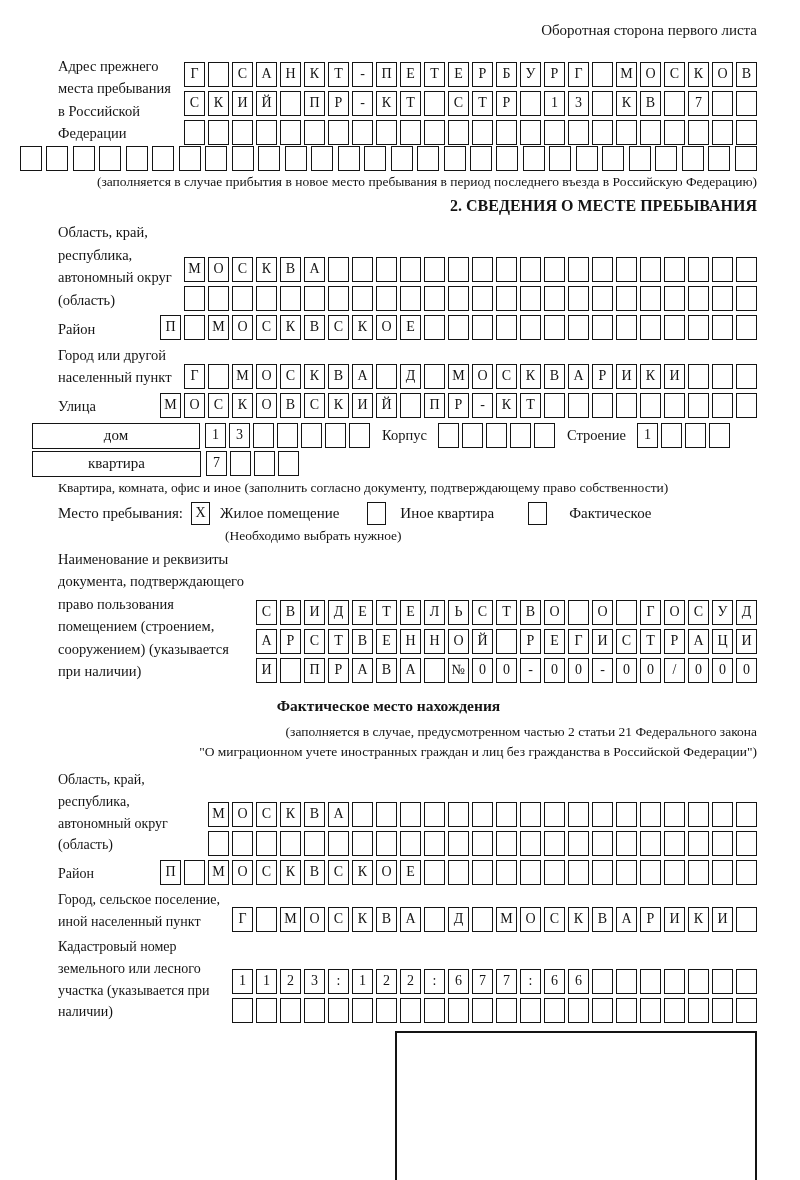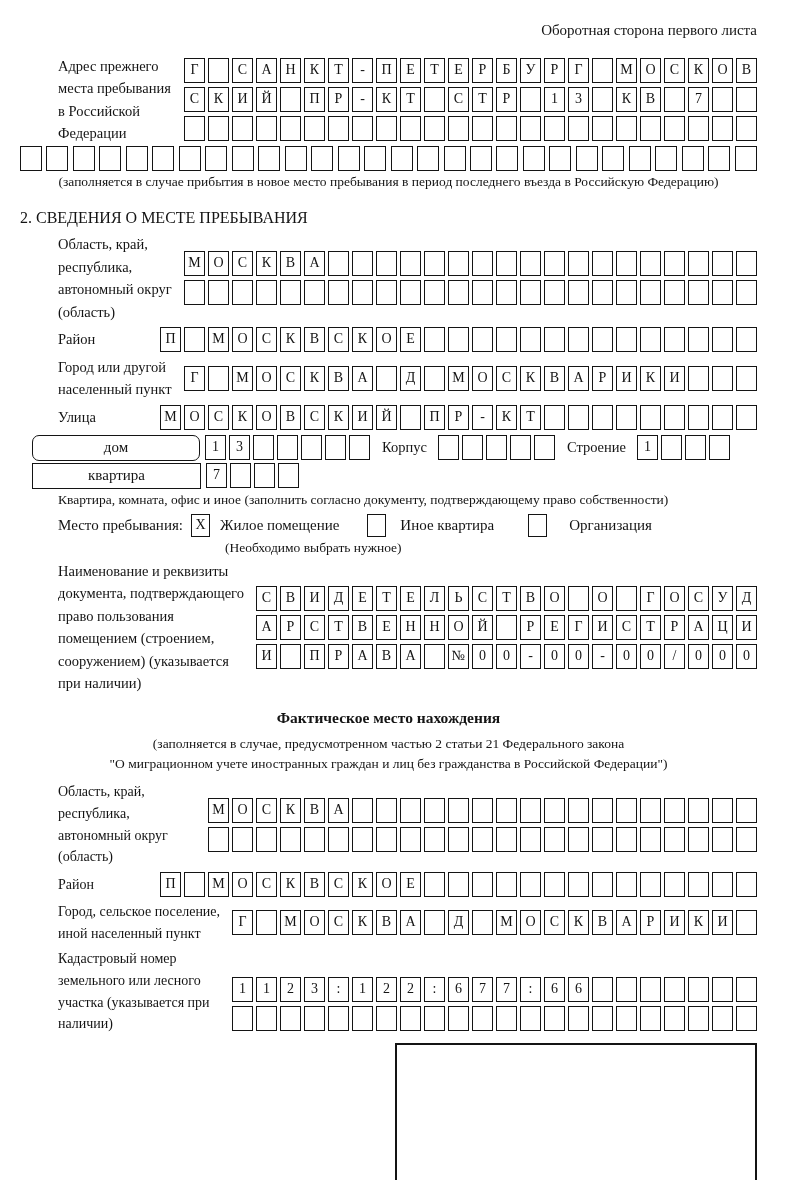--- a/index.html
+++ b/index.html
@@ -2,38 +2,38 @@
 <html><head>
 <meta charset="utf-8">
 <style>
   html,body{margin:0;padding:0;background:#fff;}
   body{width:800px;height:1180px;color:#141414;font-family:"Liberation Serif","DejaVu Serif",serif;overflow:hidden;}
   .page{box-sizing:border-box;width:800px;height:1180px;padding:20px 43px 16px 20px;position:relative;}
 
   .corner{ text-align:right;font-size:15px;margin:2px 0 16px 0;}
 
   
-  .field{display:flex;justify-content:space-between;align-items:center;margin-bottom:4px;}
+  .field{display:flex;justify-content:space-between;align-items:flex-end;margin-bottom:4px;}
   .lbl{font-size:14.5px;line-height:1.55;padding-left:38px;flex:1 1 auto;}
   .lbl.sm{font-size:14px;}
   .boxcol{display:flex;flex-direction:column;gap:4px;flex:0 0 auto;}
   .boxrow{display:flex;justify-content:flex-end;}
   .cbox{box-sizing:border-box;width:21px;height:25px;border:1.5px solid #141414;margin-left:3px;
         text-align:center;font-size:14px;line-height:22px;flex:0 0 auto;background:#fff;}
   .boxrow.spread{justify-content:space-between;margin-top:1px;}
   .boxrow.spread .cbox{margin-left:0;width:22px;}
 
-  .note{text-align:center;font-size:13.5px;line-height:1.35;margin:2px 0 2px 0;}
-  .h1{text-align:left;font-weight:normal;font-size:16px;margin:18px 0 6px 0;}
+  .note{text-align:right;font-size:13.5px;line-height:1.35;margin:2px 0 2px 0;}
+  .h1{text-align:right;font-weight:bold;font-size:16px;margin:6px 0 6px 0;}
   .h2{text-align:center;font-weight:bold;font-size:15.5px;margin:14px 0 8px 0;}
 
   
   .inline-row{display:flex;align-items:center;margin:5px 0 0 12px;font-size:14.5px;}
   .widebox{box-sizing:border-box;border:1.5px solid #141414;height:26px;line-height:23px;text-align:center;font-size:15px;flex:0 0 auto;background:#fff;}
-  .widebox.dom{width:168px;border-radius:7px;}
+  .widebox.dom{width:168px;}
   .widebox.kv{width:169px;}
   .ib-boxes{display:flex;margin-left:2px;}
   .ib-label{margin:0 6px 0 12px;text-align:center;}
   .caption{font-size:13.5px;margin:3px 0 5px 38px;}
 
   
   .place-row{display:flex;align-items:center;font-size:15px;padding-left:38px;margin-top:6px;}
   .chk{box-sizing:border-box;width:19px;height:23px;border:1.5px solid #141414;text-align:center;
        font-size:14px;line-height:20px;flex:0 0 auto;background:#fff;}
   .place-row .o1{margin:0 28px 0 10px;}
@@ -366,21 +366,21 @@
   </div>
   <div class="caption">Квартира, комната, офис и иное (заполнить согласно документу, подтверждающему право собственности)</div>
 
   <div class="place-row">
     <span>Место пребывания:</span>
     <span class="chk" style="margin-left:8px">X</span>
     <span class="o1">Жилое помещение</span>
     <span class="chk"></span>
     <span class="o2">Иное квартира</span>
     <span class="chk"></span>
-    <span class="o3">Организация</span>
+    <span class="o3">Фактическое</span>
   </div>
   <div class="place-note">(Необходимо выбрать нужное)</div>
 
   <div class="field">
     <div class="lbl">Наименование и реквизиты документа, подтверждающего право пользования помещением (строением, сооружением) (указывается при наличии)</div>
     <div class="boxcol">
       <div class="boxrow">
           <span class="cbox">С</span>
           <span class="cbox">В</span>
           <span class="cbox">И</span>

